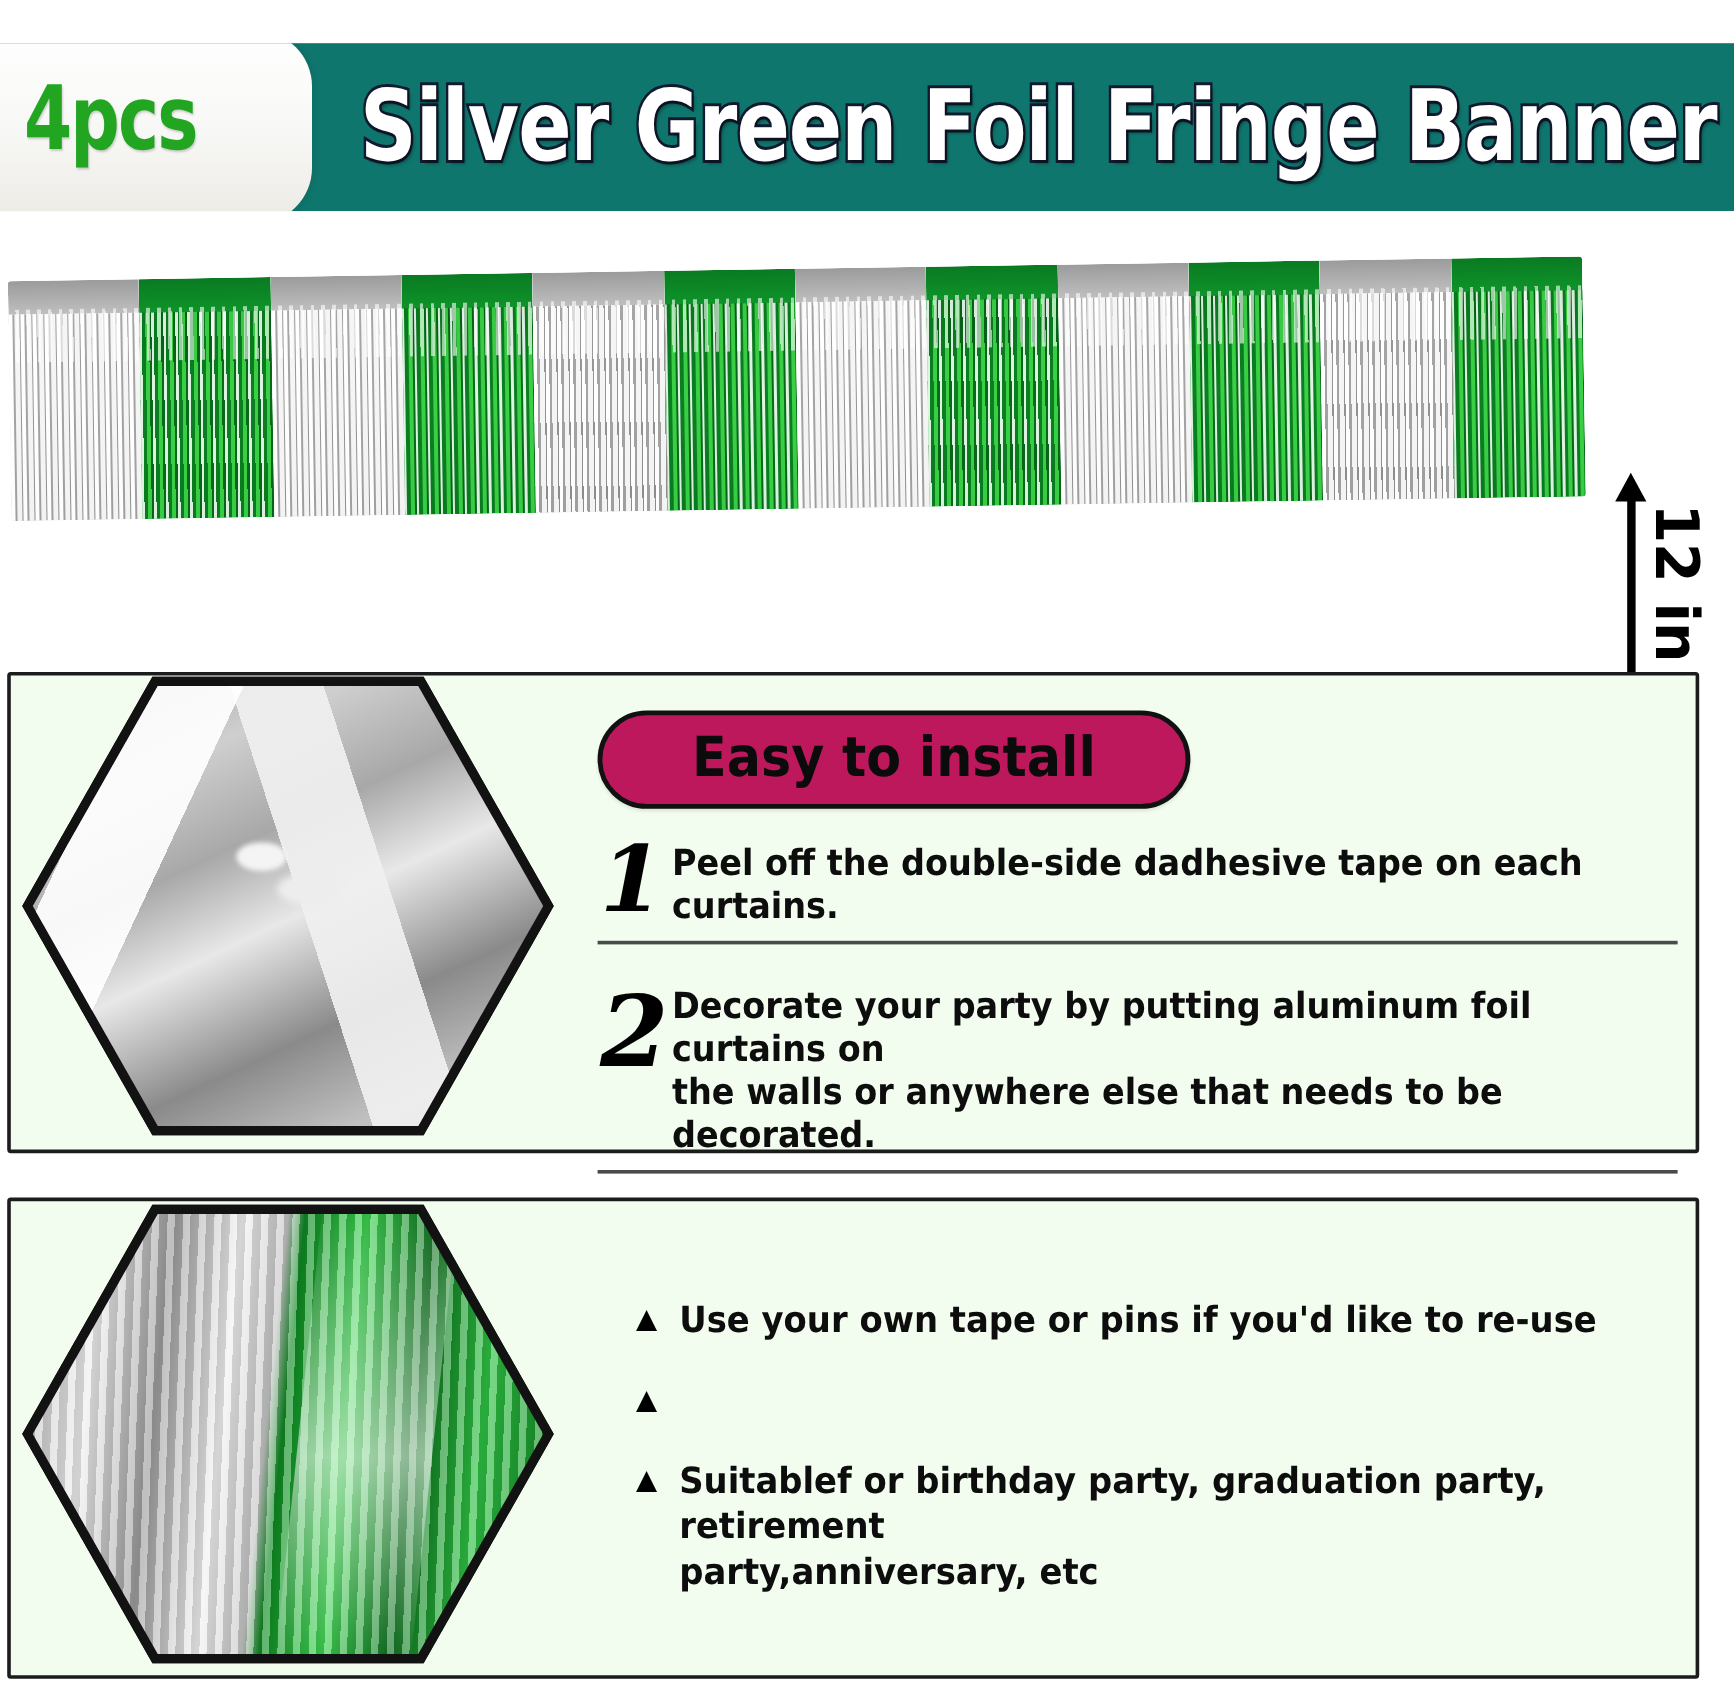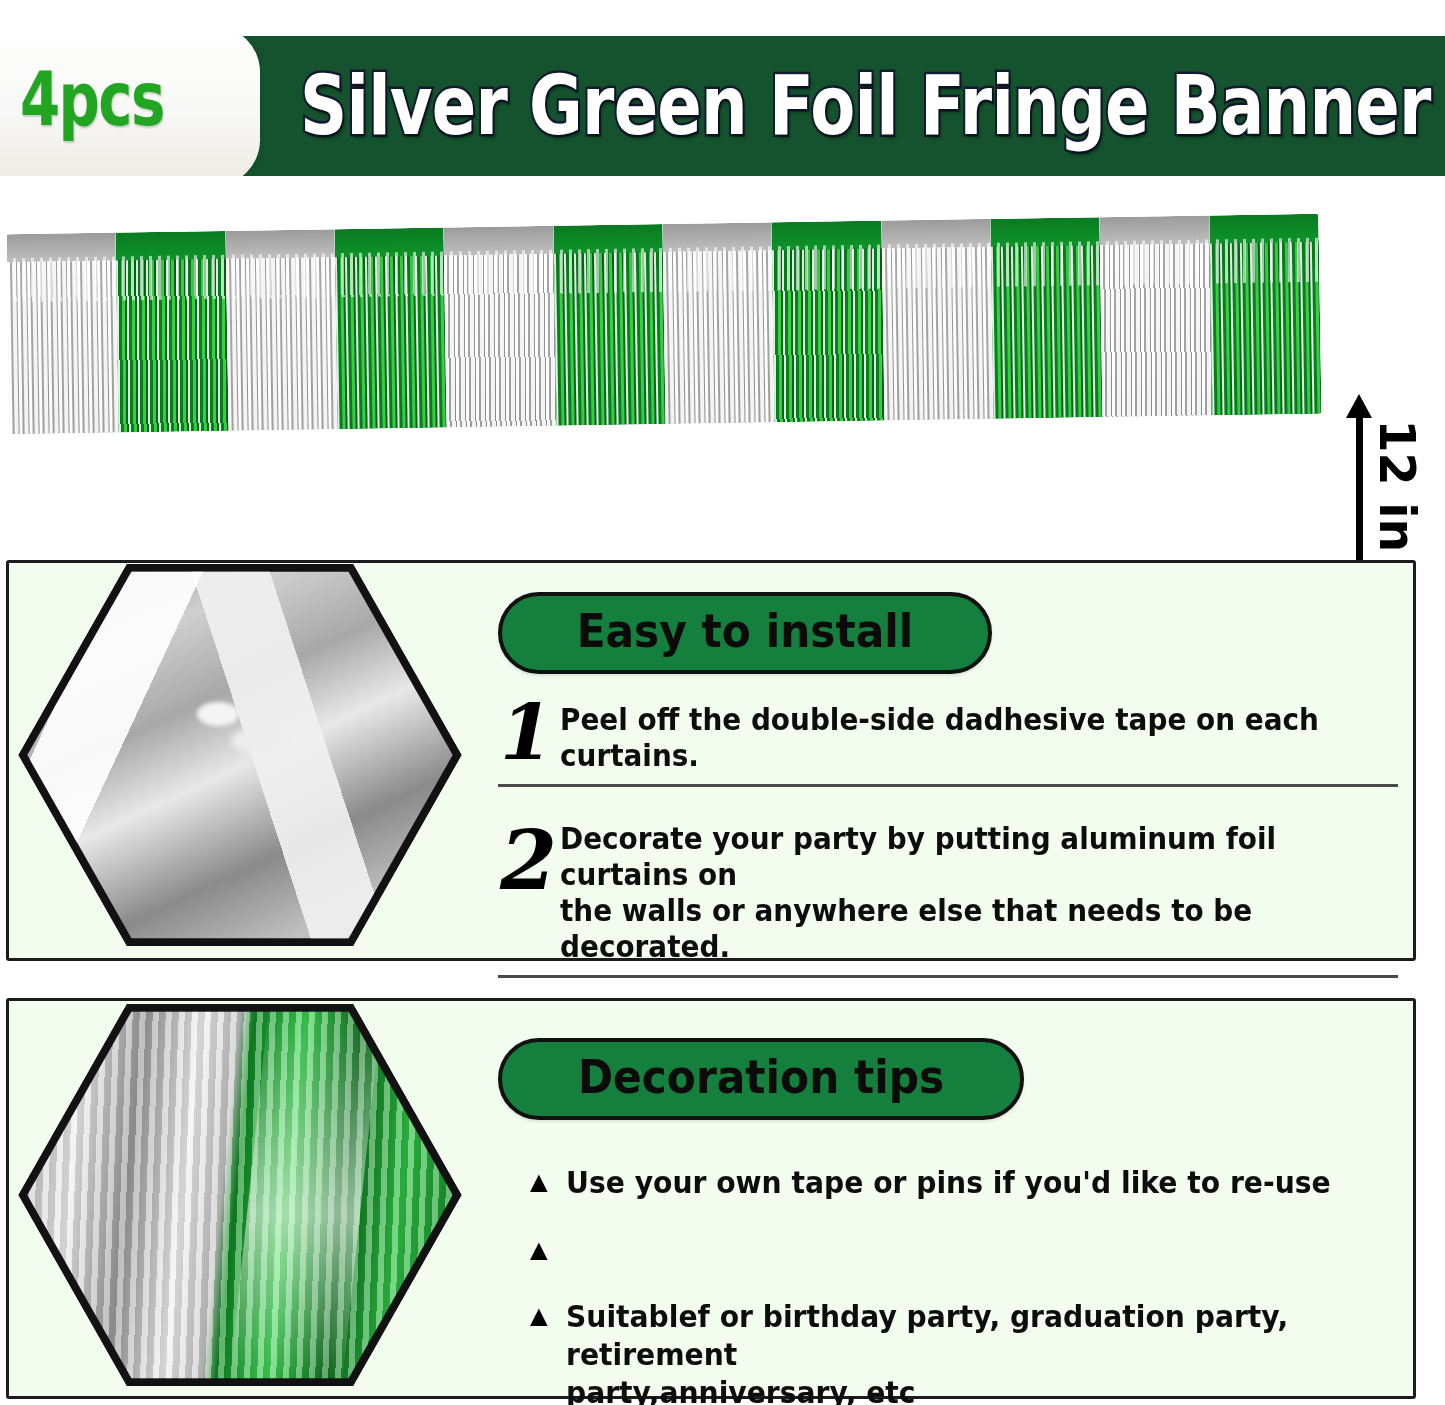--- a/index.html
+++ b/index.html
@@ -7,21 +7,21 @@
     width:1445px;height:1405px;
     background:#ffffff;
     font-family:"Liberation Sans", sans-serif;
     overflow:hidden;
     position:relative;
   }
 
   
   .header{
     position:absolute;left:0;top:36px;width:1445px;height:140px;
-    background:#14532d;
+    background:#0f766e;
     overflow:hidden;
   }
   .header-badge{
     position:absolute;left:-40px;top:-10px;width:300px;height:160px;
     background:linear-gradient(180deg,#ffffff 0%,#f7f7f5 55%,#eceae4 100%);
     border-radius:0 46px 46px 0;
     box-shadow:2px 0 5px rgba(0,0,0,0.08);
   }
   .header-badge-text{
     position:absolute;left:60px;top:18px;
@@ -198,21 +198,21 @@
   .content{
     position:absolute;left:498px;width:900px;
   }
   #content-install{top:592px;}
   #content-tips{top:1038px;}
 
   .pill{
     display:inline-block;
     border:4px solid #111111;
     border-radius:46px;
-    background:#15803d;
+    background:#be185d;
     padding:9px 60px 13px 60px;
     box-shadow:0 2px 3px rgba(0,0,0,0.10);
   }
   .pill-text{
     font-family:"DejaVu Sans", sans-serif;
     font-weight:bold;font-size:46px;line-height:52px;color:#0b0b0b;
     letter-spacing:0px;
     transform:scaleX(0.92);
     transform-origin:center;
     display:inline-block;
@@ -385,23 +385,20 @@
 <div class="hex" id="hex-tips">
   <div class="hex-outer"></div>
   <div class="hex-inner">
     <div class="photo-foil">
       <div class="sheen"></div>
     </div>
   </div>
 </div>
 
 <div class="content" id="content-tips">
-  <div class="pill">
-    <span class="pill-text">Decoration tips</span>
-  </div>
   <div id="tips-container">
       <div class="tip" id="tip-0">
         <span class="tip-marker">▲</span>
         <div>
           <div class="tip-text">Use your own tape or pins if you'd like to re-use</div>
         </div>
       </div>
       <div class="tip" id="tip-1">
         <span class="tip-marker">▲</span>
       </div>

